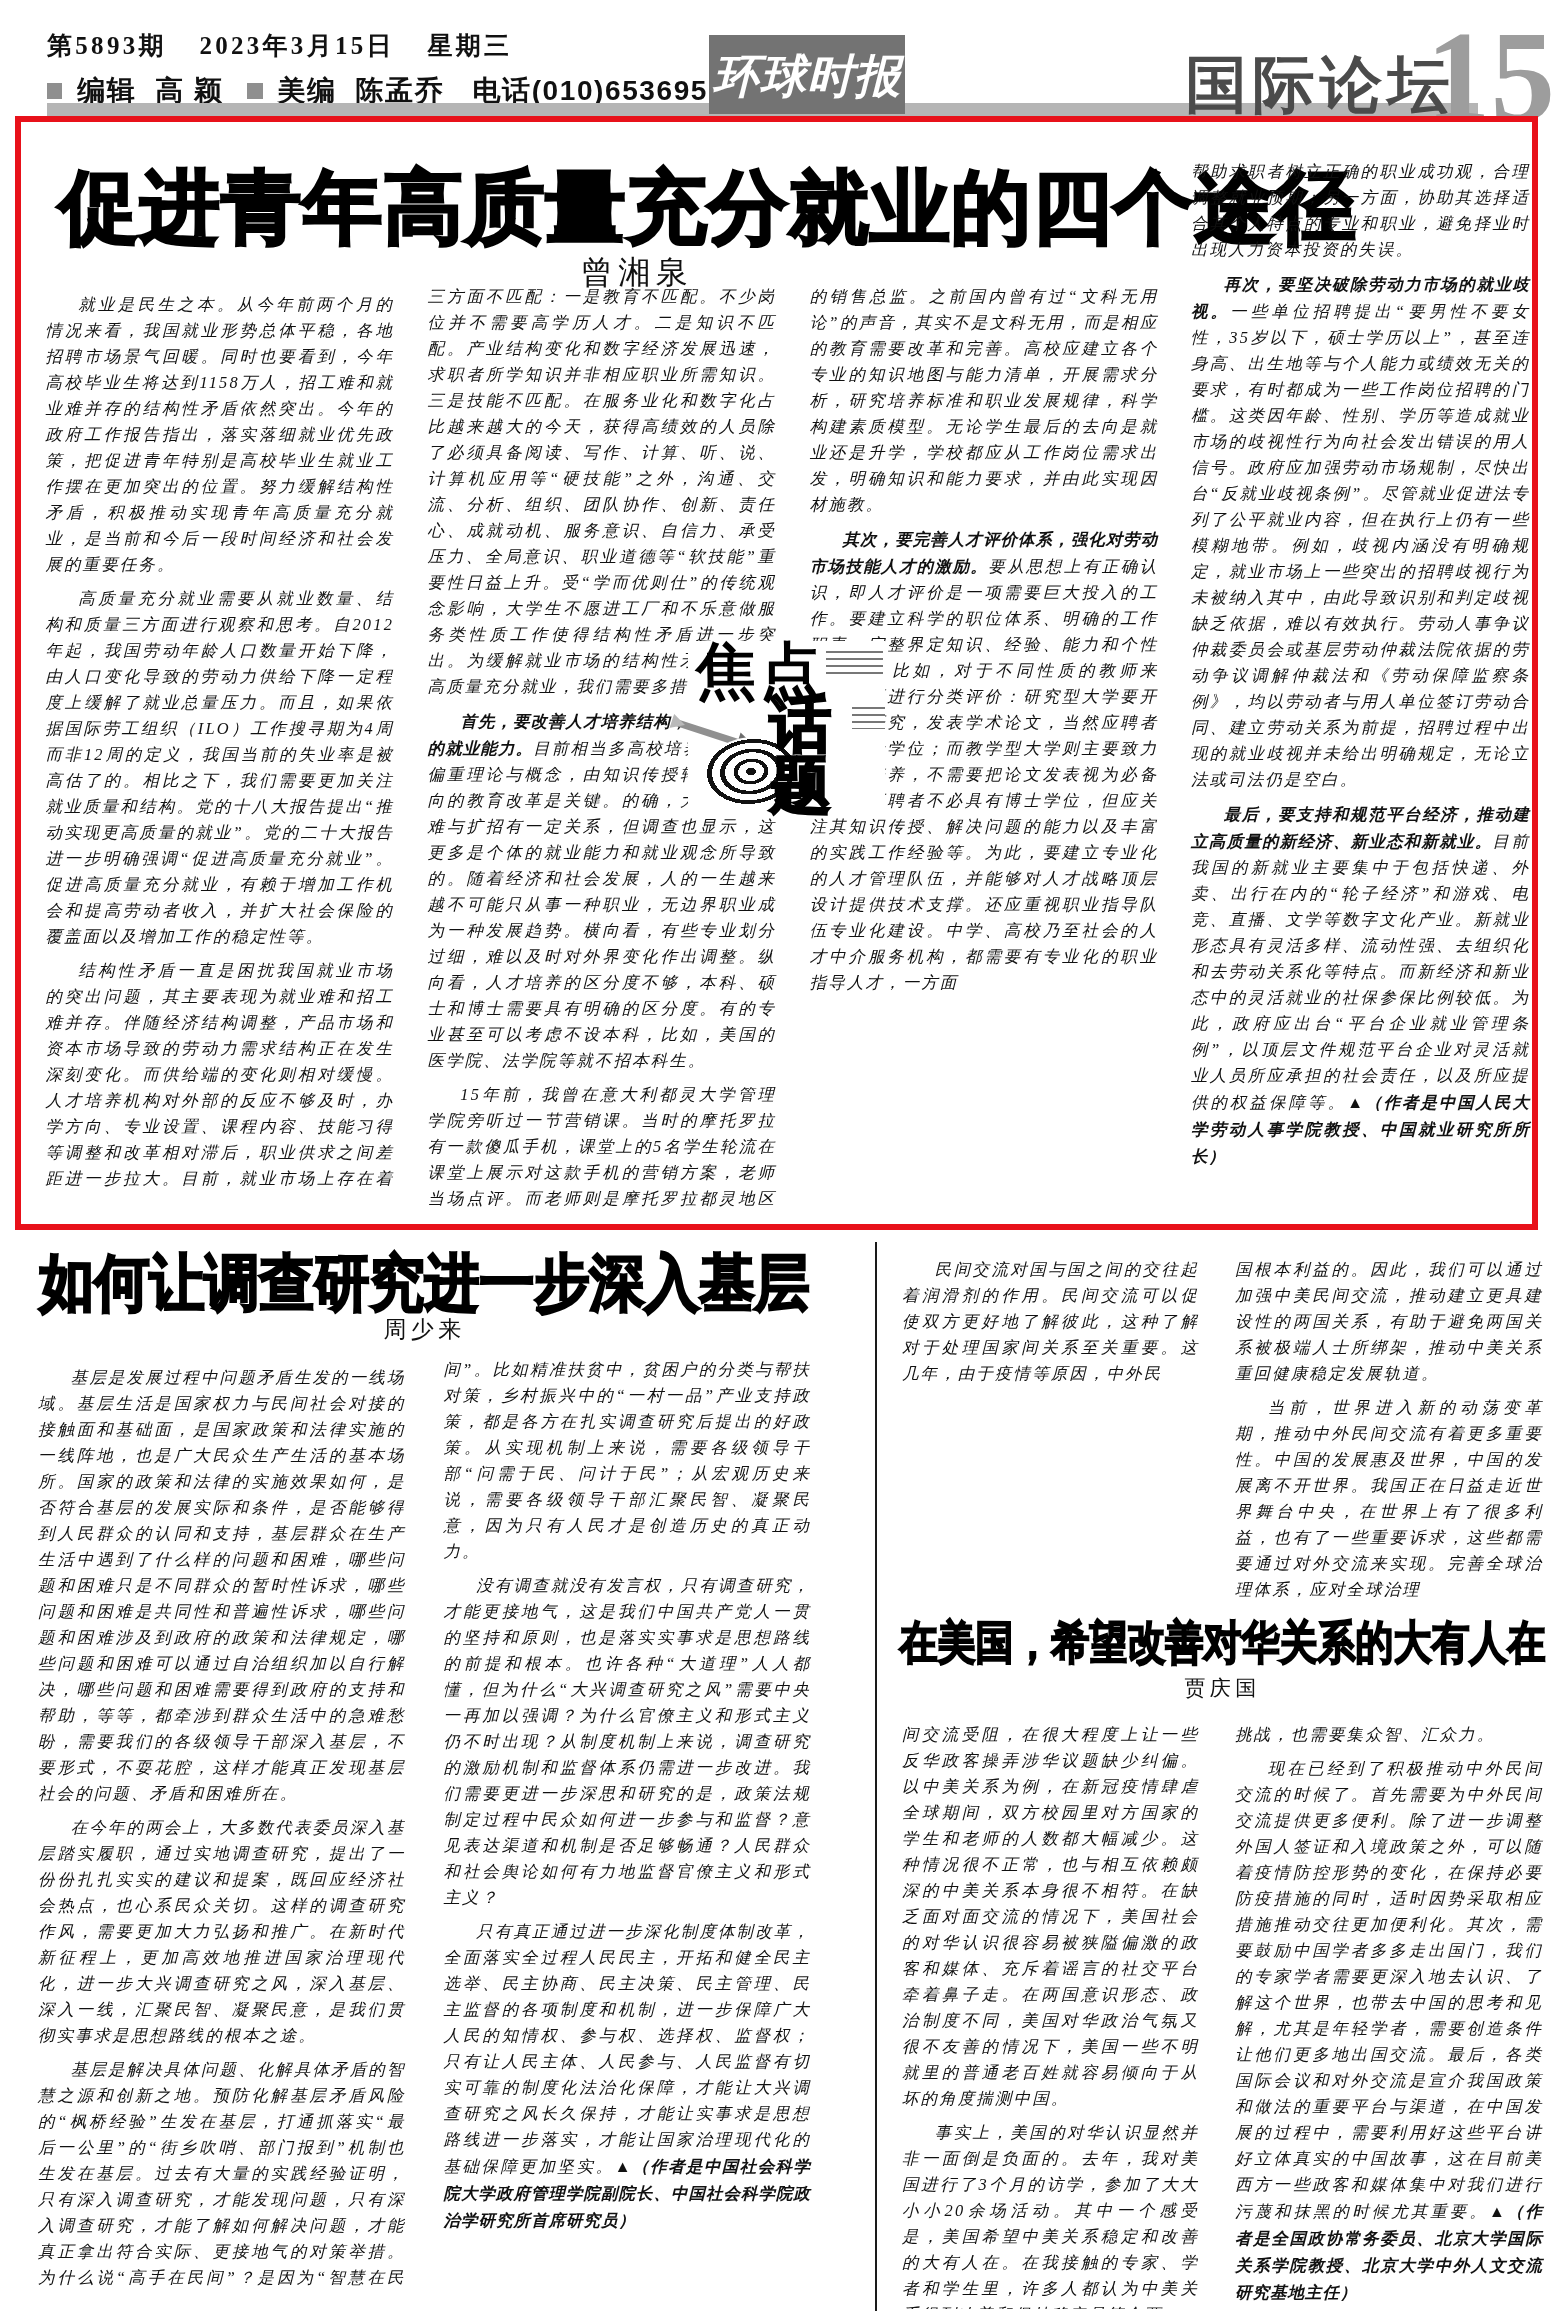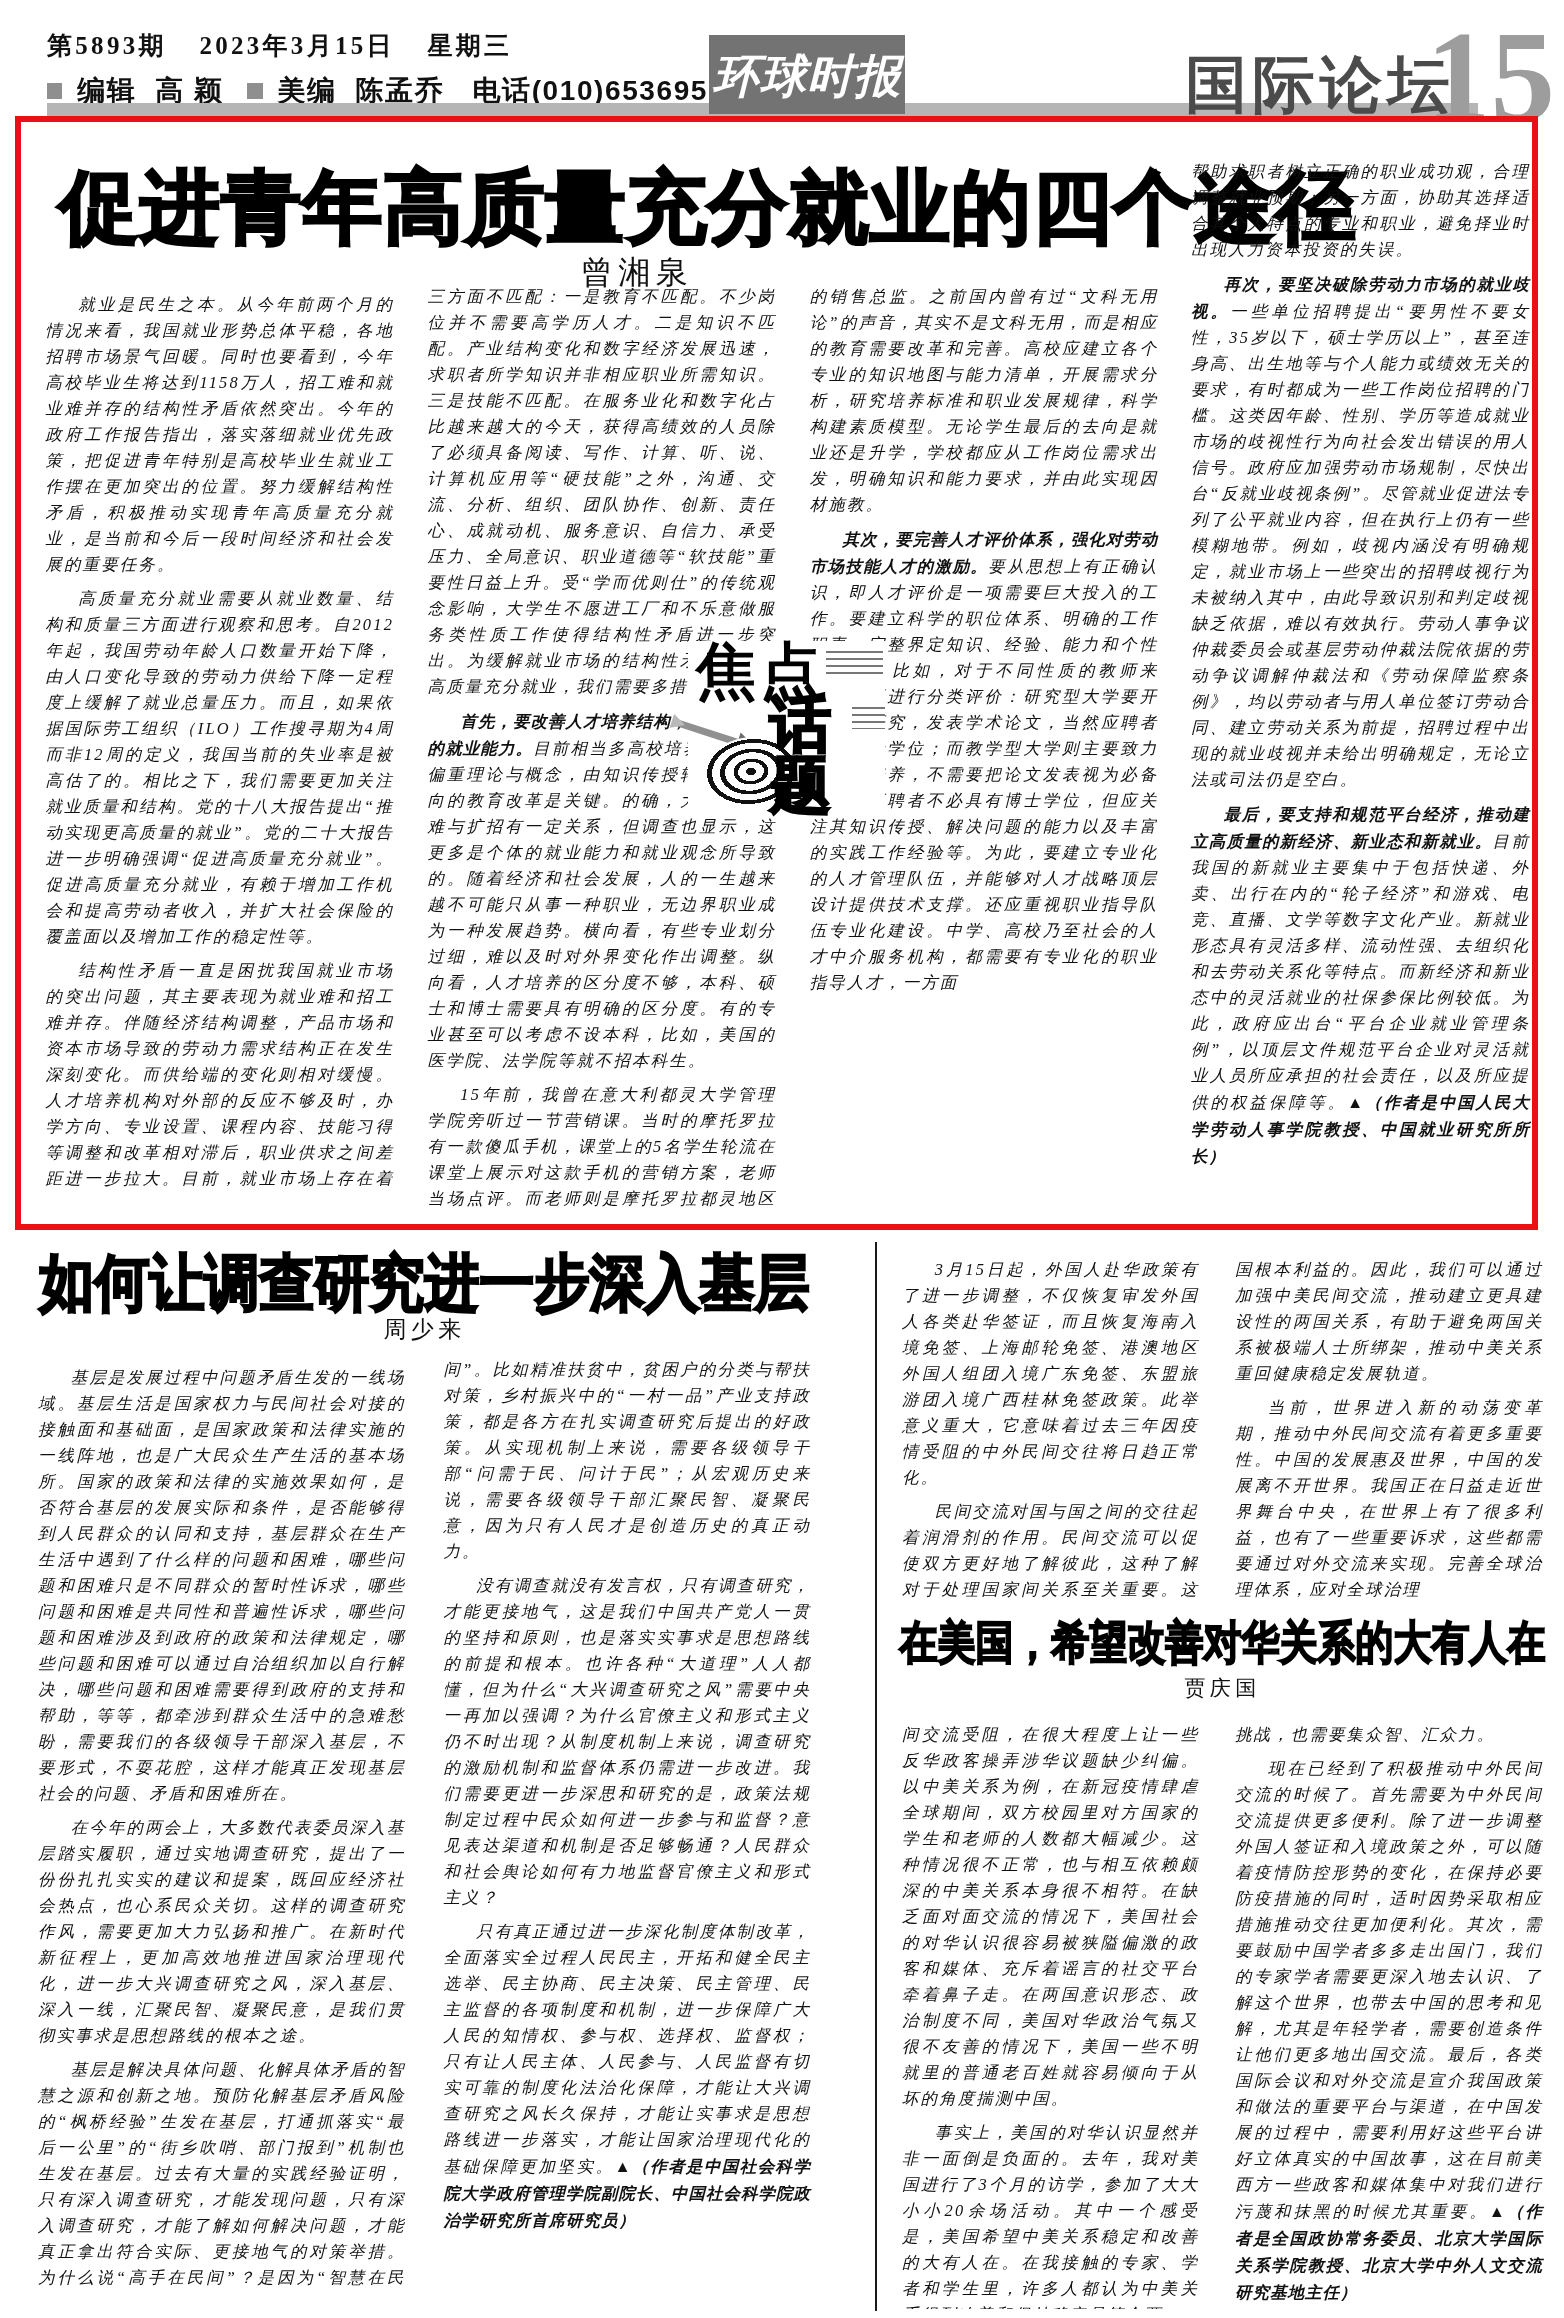--- a/index.html
+++ b/index.html
@@ -136,21 +136,20 @@
       <p class="para"><span>在今年的两会上，大多数代表委员深入基层踏实履职，通过实地调查研究，提出了一份份扎扎实实的建议和提案，既回应经济社会热点，也心系民众关切。这样的调查研究作风，需要更加大力弘扬和推广。在新时代新征程上，更加高效地推进国家治理现代化，进一步大兴调查研究之风，深入基层、深入一线，汇聚民智、凝聚民意，是我们贯彻实事求是思想路线的根本之途。</span></p>
       <p class="para"><span>基层是解决具体问题、化解具体矛盾的智慧之源和创新之地。预防化解基层矛盾风险的“枫桥经验”生发在基层，打通抓落实“最后一公里”的“街乡吹哨、部门报到”机制也生发在基层。过去有大量的实践经验证明，只有深入调查研究，才能发现问题，只有深入调查研究，才能了解如何解决问题，才能真正拿出符合实际、更接地气的对策举措。为什么说“高手在民间”？是因为“智慧在民间”。比如精准扶贫中，贫困户的分类与帮扶对策，乡村振兴中的“一村一品”产业支持政策，都是各方在扎实调查研究后提出的好政策。从实现机制上来说，需要各级领导干部“问需于民、问计于民”；从宏观历史来说，需要各级领导干部汇聚民智、凝聚民意，因为只有人民才是创造历史的真正动力。</span></p>
       <p class="para"><span>没有调查就没有发言权，只有调查研究，才能更接地气，这是我们中国共产党人一贯的坚持和原则，也是落实实事求是思想路线的前提和根本。也许各种“大道理”人人都懂，但为什么“大兴调查研究之风”需要中央一再加以强调？为什么官僚主义和形式主义仍不时出现？从制度机制上来说，调查研究的激励机制和监督体系仍需进一步改进。我们需要更进一步深思和研究的是，政策法规制定过程中民众如何进一步参与和监督？意见表达渠道和机制是否足够畅通？人民群众和社会舆论如何有力地监督官僚主义和形式主义？</span></p>
       <p class="para"><span>只有真正通过进一步深化制度体制改革，全面落实全过程人民民主，开拓和健全民主选举、民主协商、民主决策、民主管理、民主监督的各项制度和机制，进一步保障广大人民的知情权、参与权、选择权、监督权；只有让人民主体、人民参与、人民监督有切实可靠的制度化法治化保障，才能让大兴调查研究之风长久保持，才能让实事求是思想路线进一步落实，才能让国家治理现代化的基础保障更加坚实。</span><b class="tail">▲（作者是中国社会科学院大学政府管理学院副院长、中国社会科学院政治学研究所首席研究员）</b></p>
     </div>
 
   <div class="divider"></div>
 
   <div class="a3">
     <div class="blk pre-l bodytext">
-        <p class="para"><span>3月15日起，外国人赴华政策有了进一步调整，不仅恢复审发外国人各类赴华签证，而且恢复海南入境免签、上海邮轮免签、港澳地区外国人组团入境广东免签、东盟旅游团入境广西桂林免签政策。此举意义重大，它意味着过去三年因疫情受阻的中外民间交往将日趋正常化。</span></p>
         <p class="para"><span>民间交流对国与国之间的交往起着润滑剂的作用。民间交流可以促使双方更好地了解彼此，这种了解对于处理国家间关系至关重要。这几年，由于疫情等原因，中外民</span></p>
       </div>
     <div class="blk pre-r bodytext">
         <p class="para noind"><span>国根本利益的。因此，我们可以通过加强中美民间交流，推动建立更具建设性的两国关系，有助于避免两国关系被极端人士所绑架，推动中美关系重回健康稳定发展轨道。</span></p>
         <p class="para"><span>当前，世界进入新的动荡变革期，推动中外民间交流有着更多重要性。中国的发展惠及世界，中国的发展离不开世界。我国正在日益走近世界舞台中央，在世界上有了很多利益，也有了一些重要诉求，这些都需要通过对外交流来实现。完善全球治理体系，应对全球治理</span></p>
       </div>
     <div class="a3-headline">在美国，希望改善对华关系的大有人在</div>
     <div class="a3-author">贾庆国</div>
     <div class="blk body-l bodytext">
         <p class="para noind"><span>间交流受阻，在很大程度上让一些反华政客操弄涉华议题缺少纠偏。以中美关系为例，在新冠疫情肆虐全球期间，双方校园里对方国家的学生和老师的人数都大幅减少。这种情况很不正常，也与相互依赖颇深的中美关系本身很不相符。在缺乏面对面交流的情况下，美国社会的对华认识很容易被狭隘偏激的政客和媒体、充斥着谣言的社交平台牵着鼻子走。在两国意识形态、政治制度不同，美国对华政治气氛又很不友善的情况下，美国一些不明就里的普通老百姓就容易倾向于从坏的角度揣测中国。</span></p>

